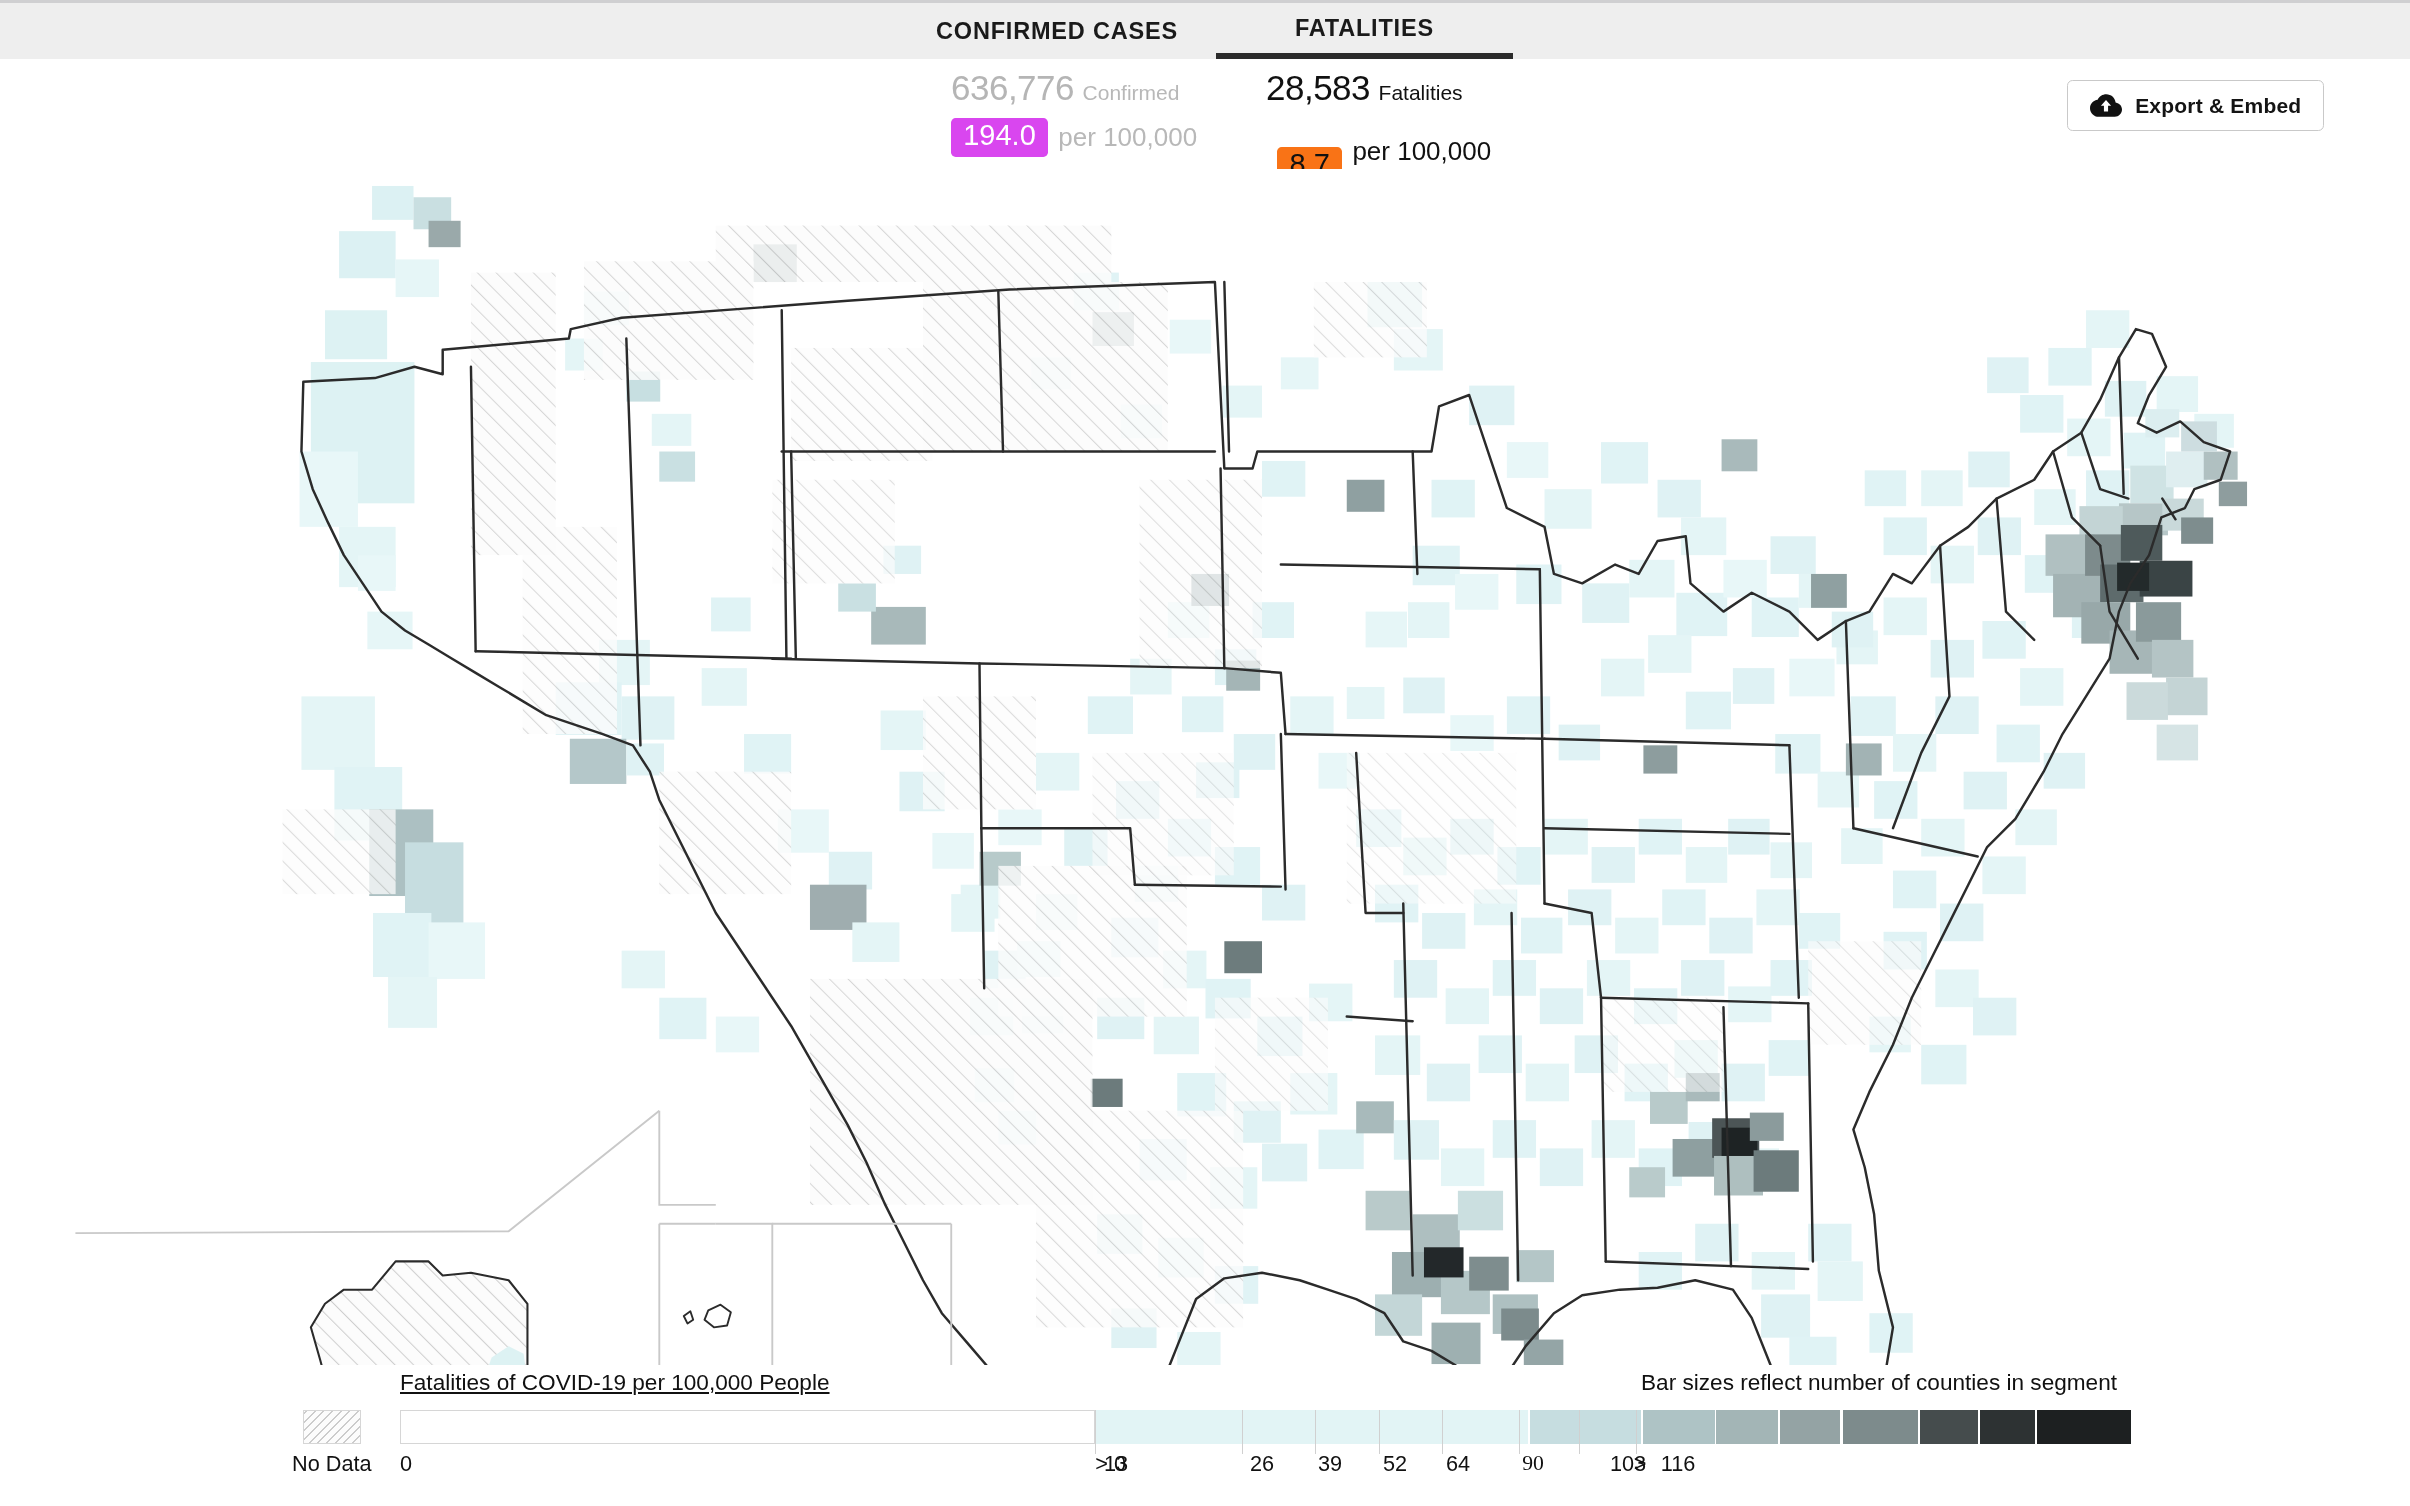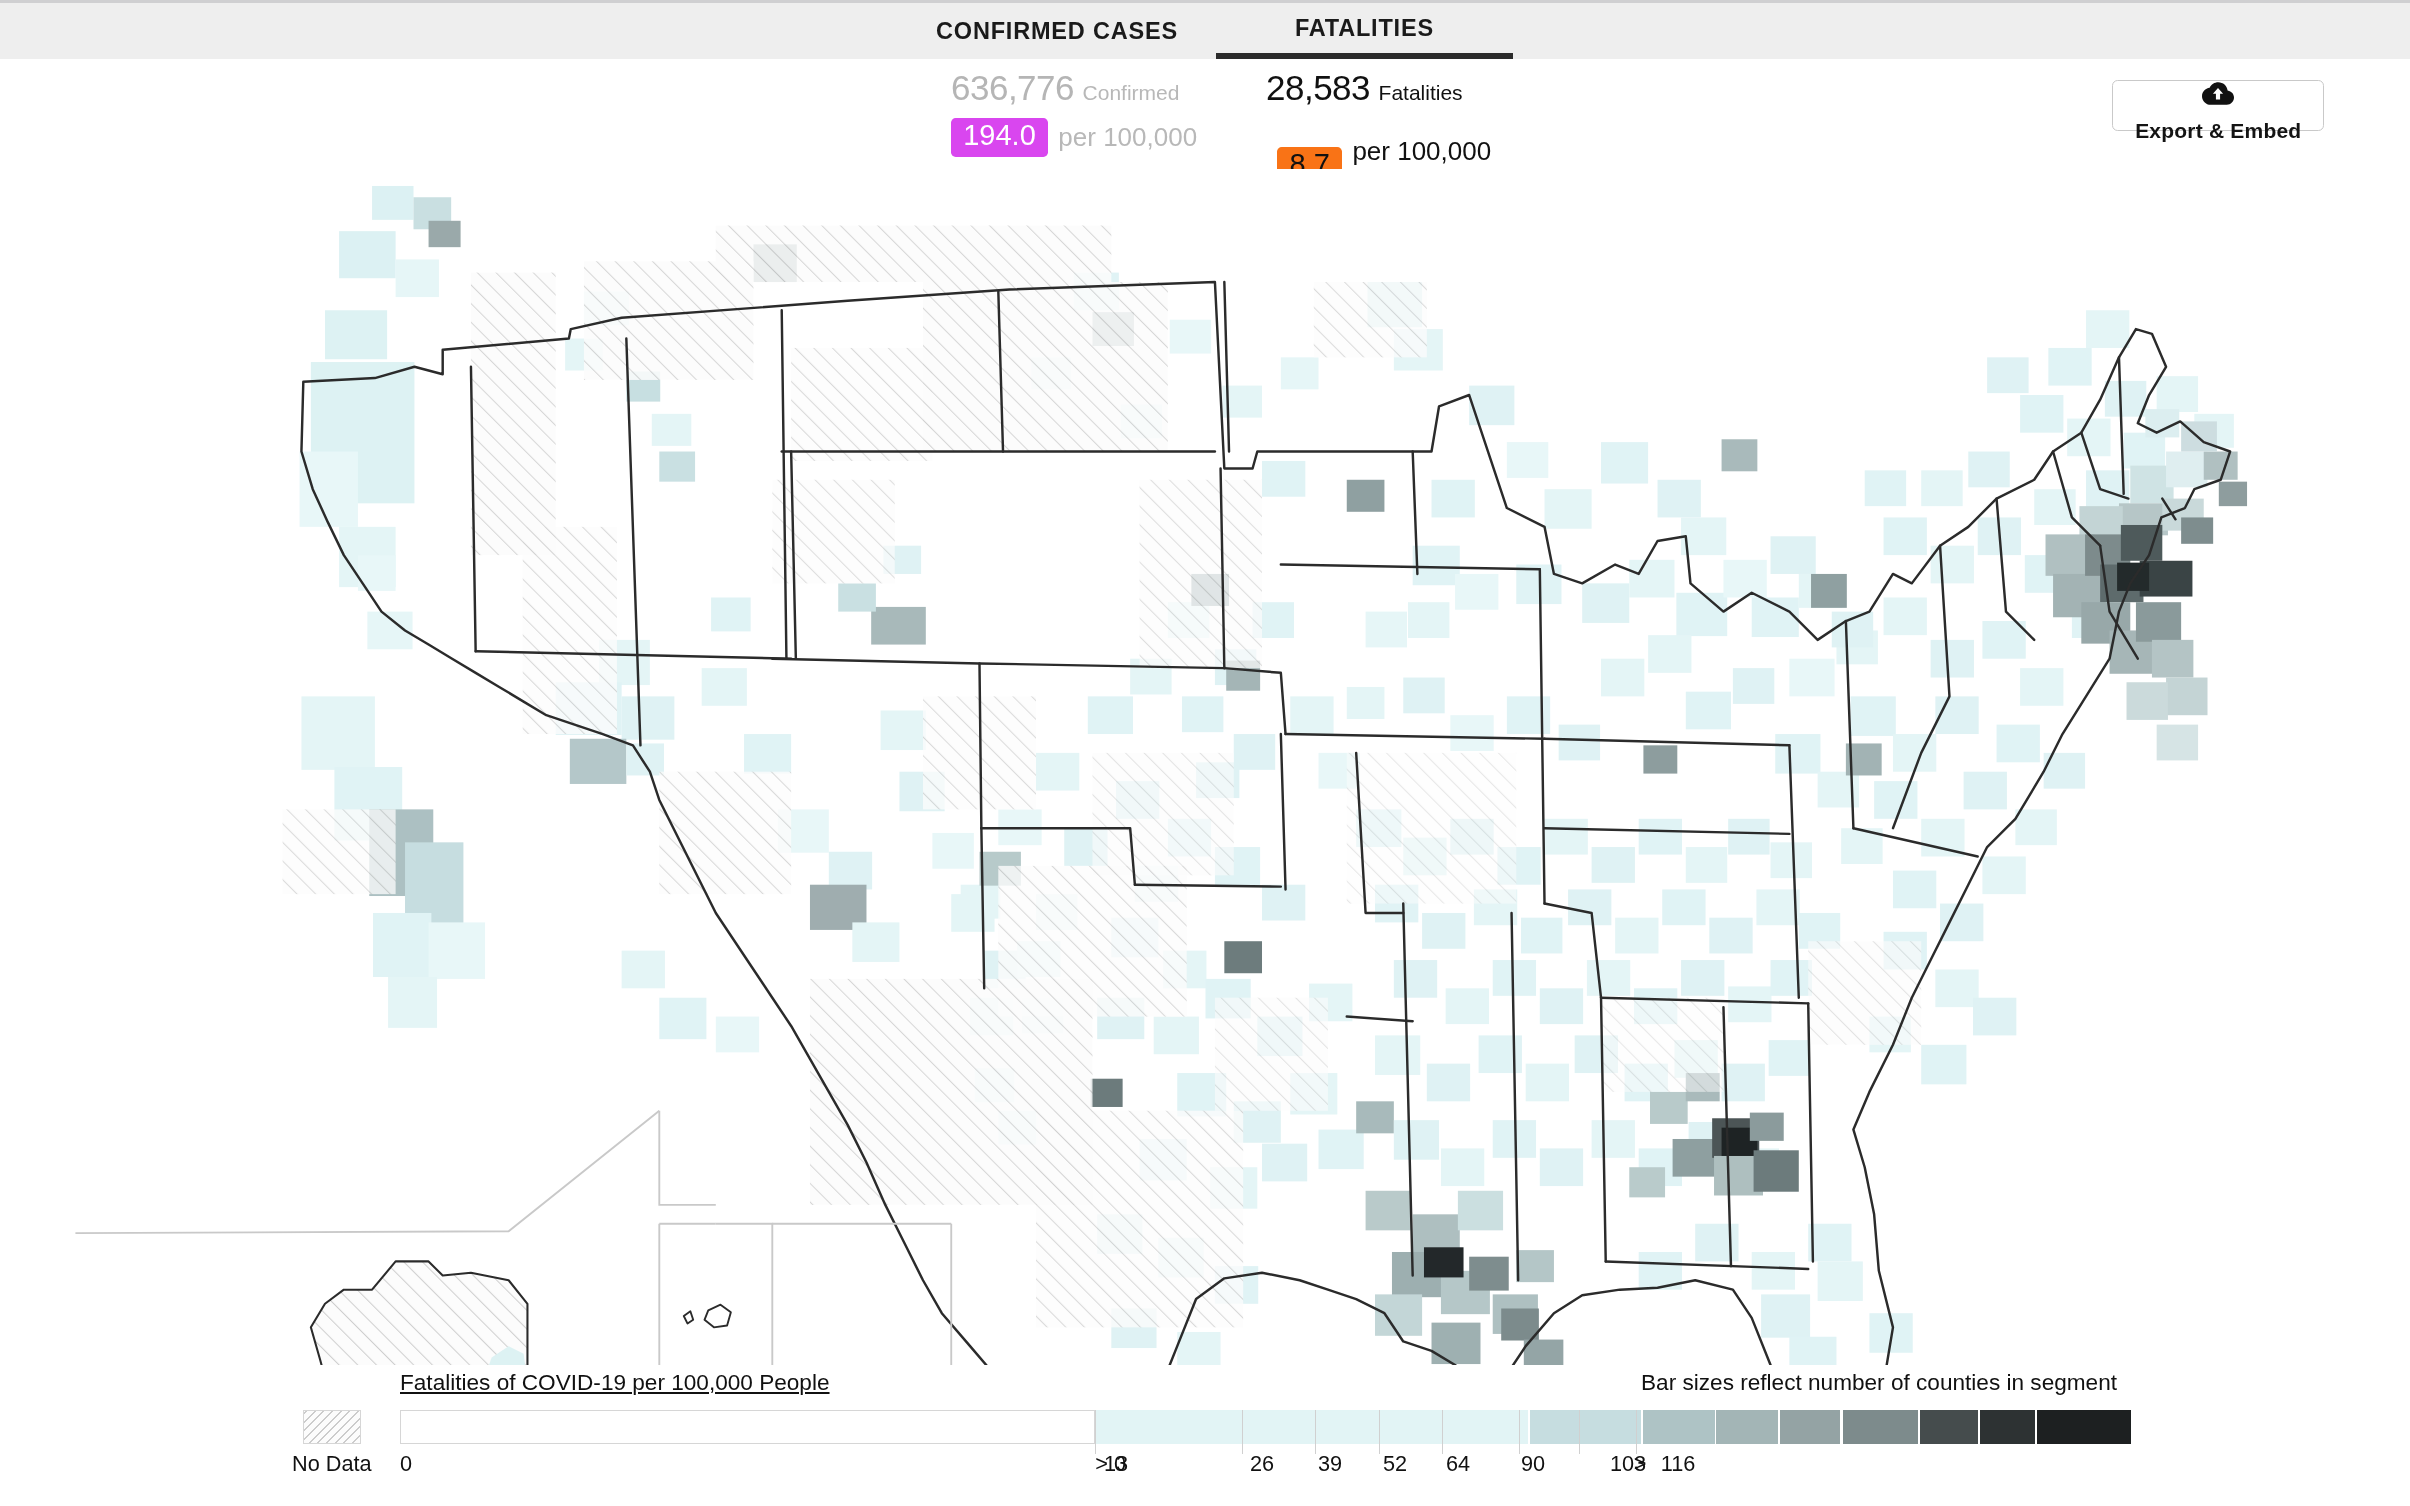--- a/index.html
+++ b/index.html
@@ -100,21 +100,20 @@
     right: 87px; top: 80px;
     height: 51px;
     display: flex; align-items: center;
     gap: 13px;
     padding: 0 21.7px;
     border: 0.9px solid #c9c9c9;
     border-radius: 5.6px;
     background: #ffffff;
     cursor: pointer;
     user-select: none;
-    flex-direction: column;
   }
   .export-btn .label {
     font-size: 21px; font-weight: 700; color: #141414;
     letter-spacing: 0.2px;
   }
   .export-btn svg { display: block; }
 
   
   .mapwrap {
     position: absolute;
@@ -737,20 +736,20 @@
     <div class="tick" style="left:1579px;"></div>
     <div class="tick" style="left:1636px;"></div>
 
     <div class="ticklabel left" style="left:400px;">0</div>
     <div class="ticklabel right" style="left:1126px;">&gt; 0</div>
     <div class="ticklabel" style="left:1116px;">13</div>
     <div class="ticklabel" style="left:1262px;">26</div>
     <div class="ticklabel" style="left:1330px;">39</div>
     <div class="ticklabel" style="left:1395px;">52</div>
     <div class="ticklabel" style="left:1458px;">64</div>
-    <div class="ticklabel" style="left:1533px;">90</div>
+    <div class="ticklabel" style="left:1533px;font-family:Liberation Serif, serif;">90</div>
     <div class="ticklabel" style="left:1612px;margin-left:16px;">103</div>
     <div class="ticklabel" style="left:1640px;">&gt;</div>
     <div class="ticklabel" style="left:1678px;">116</div>
   </div>
 
 </div>
 
 
 </body></html>

